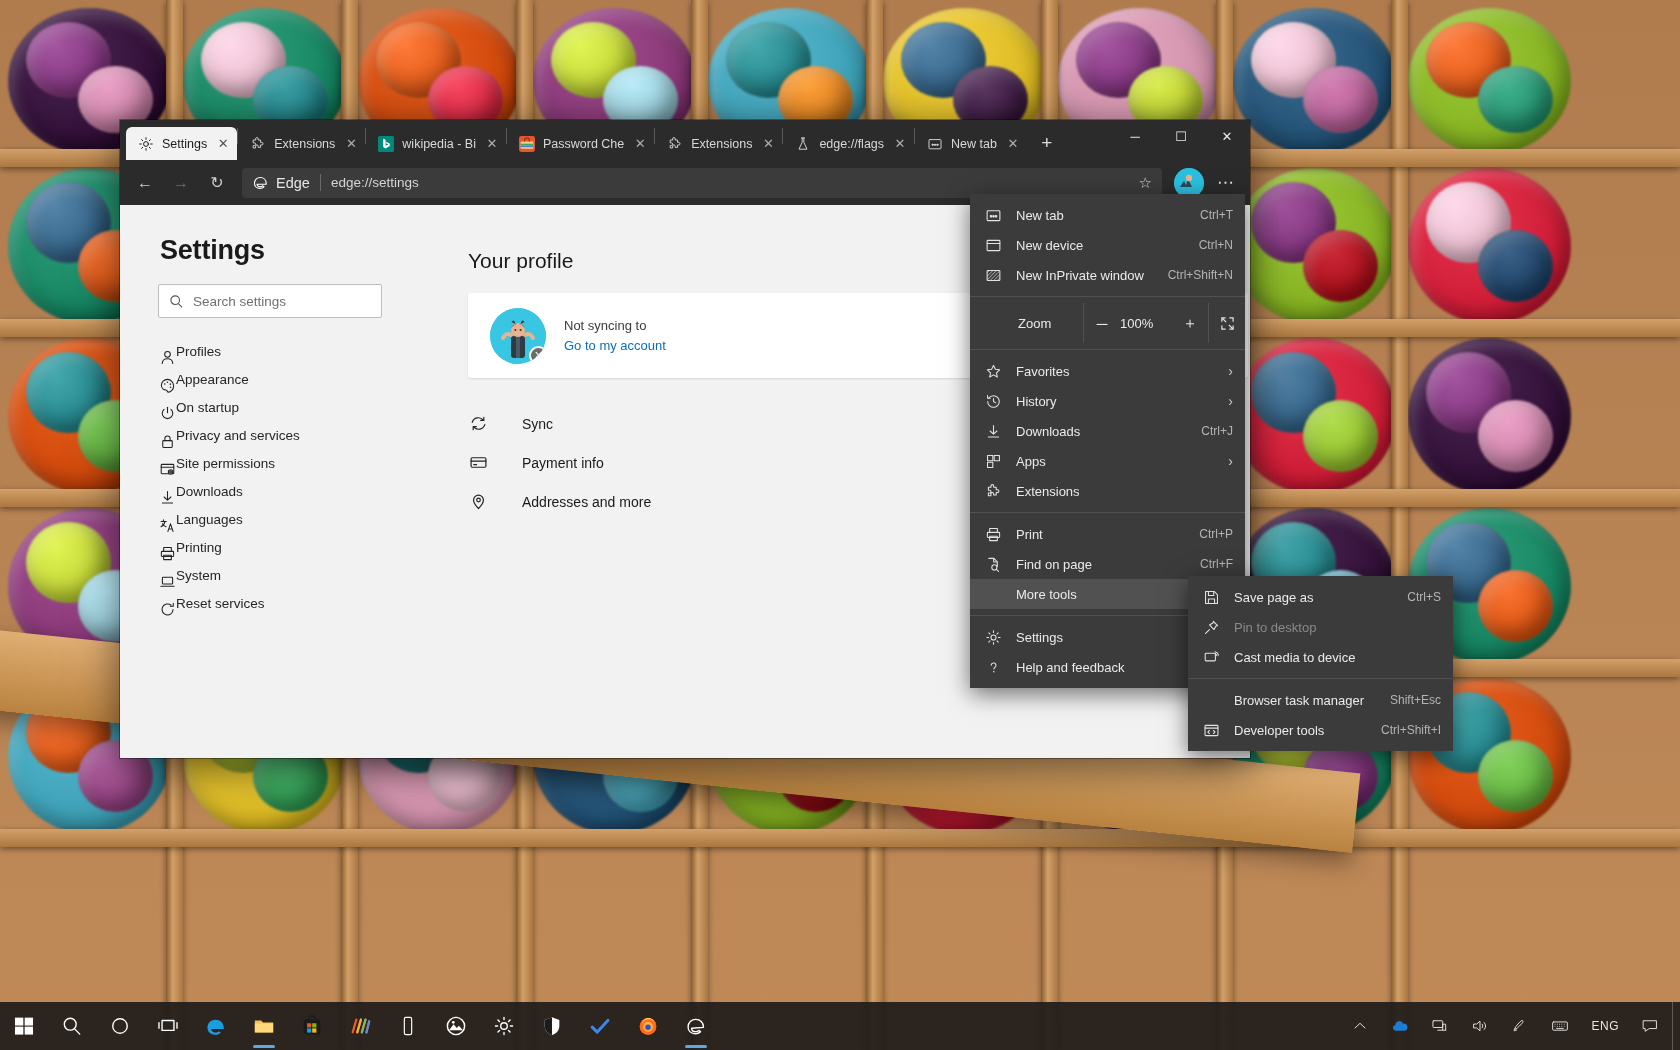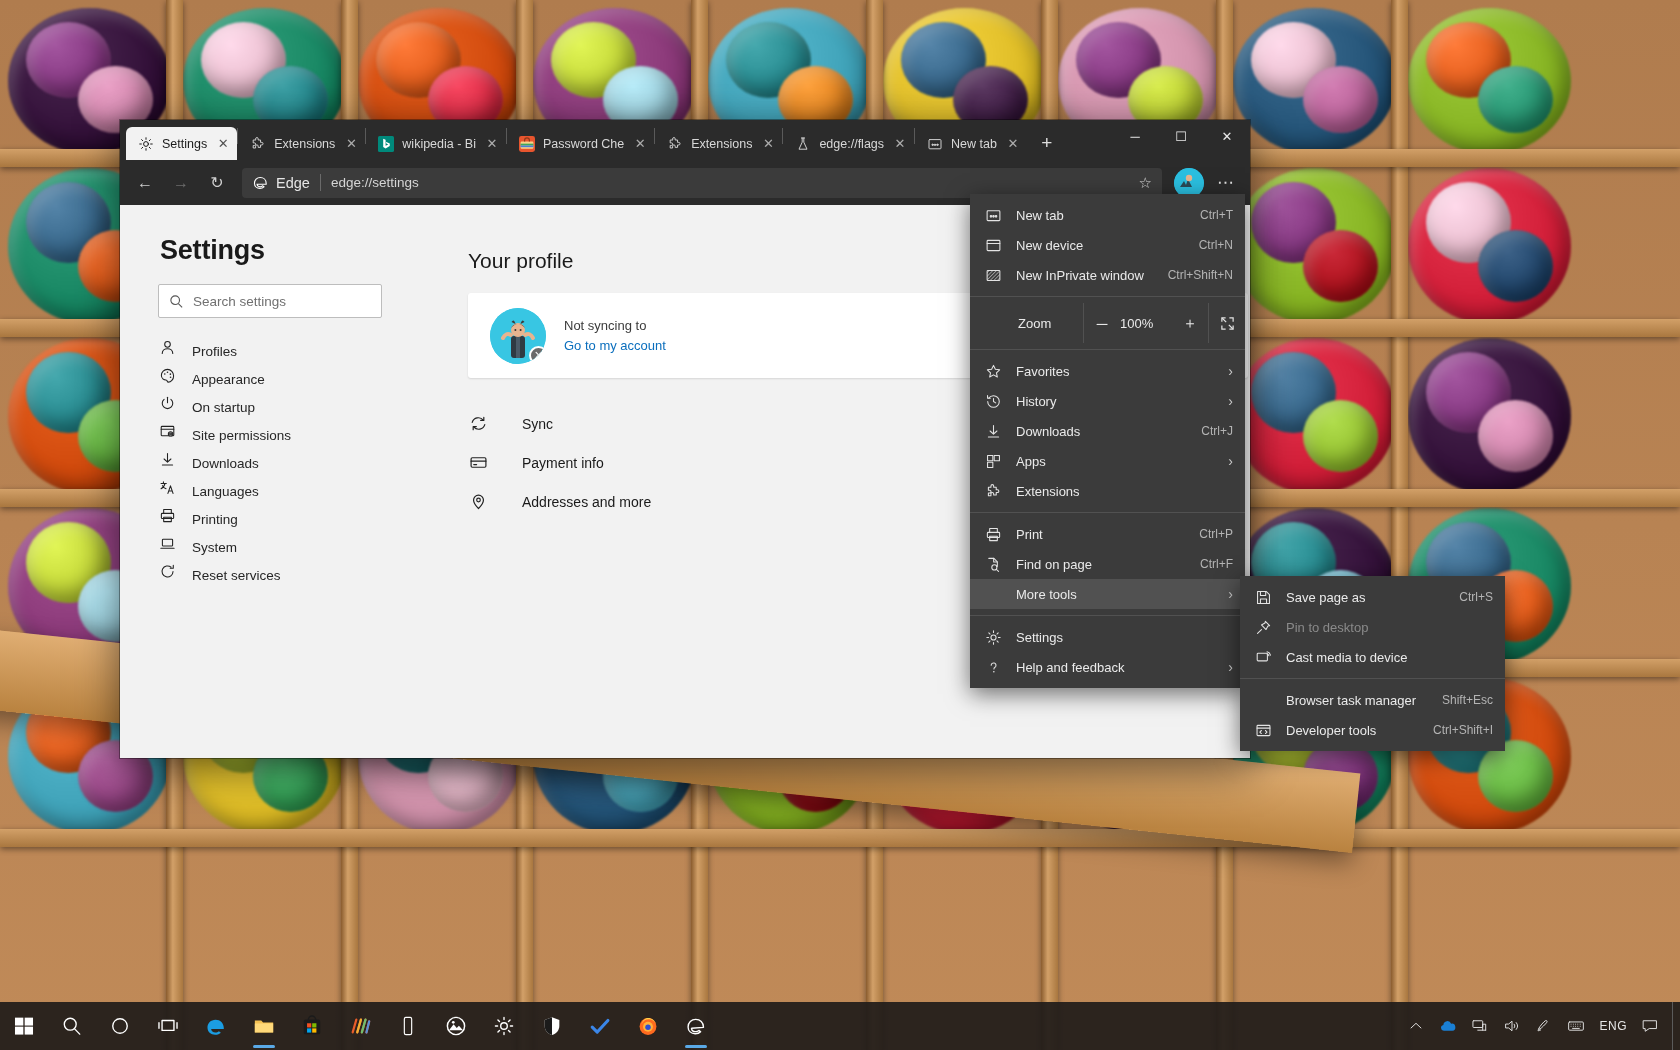--- a/index.html
+++ b/index.html
@@ -81,21 +81,21 @@
     height:34px; background:#fff; border:1px solid #bdbdbd; border-radius:2px;
     display:flex; align-items:center; padding:0 10px; gap:9px;
   }
   .search-box input {
     border:0; outline:0; font-size:13.5px; color:#444; flex:1;
     font-family:"Liberation Sans", sans-serif; background:transparent;
   }
   .search-box input::placeholder { color:#707070; }
   .nav-list { padding-left:20px; }
   .nav-item {
-    display:flex; align-items:flex-start; gap:16px; height:28px; padding-left:18px;
+    display:flex; align-items:flex-end; height:28px; padding-left:18px;
     font-size:13.5px; color:#262626; margin-bottom:0; line-height:28px;
   }
   .nav-item .ni-ico { width:18px; height:18px; display:flex; align-items:center; justify-content:center; color:#222; }
 
   .content { flex:1; padding:44px 0 0 48px; overflow:hidden; }
   .content h2 { font-size:21px; font-weight:400; color:#1a1a1a; margin-bottom:20px; }
   .profile-card {
     background:#fff; height:85px; border-radius:3px; display:flex; align-items:center;
     padding:0 22px; gap:18px; box-shadow:0 1px 2px rgba(0,0,0,.12); max-width:780px;
   }
@@ -135,36 +135,36 @@
   .mi .mi-arrow { color:#c8c8c8; font-size:14px; margin-left:6px; }
   .msep { height:1px; background:#515151; margin:6px 0; }
   .zoomrow { height:40px; display:flex; align-items:center; }
   .zoomrow .zl { flex:1; padding-left:48px; font-size:13px; }
   .zoomdiv { width:1px; height:40px; background:#515151; }
   .zoombtn { width:36px; height:40px; display:flex; align-items:center; justify-content:center; color:#e7e7e7; font-size:15px; }
   .zoomval { width:52px; text-align:left; font-size:13px; }
 
   
   #submenu {
-    position:absolute; left:1240px; top:576px; width:265px;
+    position:absolute; left:1188px; top:576px; width:265px;
     background:#3b3b3b; color:#eaeaea; font-size:13px;
     box-shadow:0 6px 22px rgba(0,0,0,.55); padding:6px 0;
   }
   .mi.disabled { color:#8a8a8a; }
   .mi.disabled .mi-ico { color:#8a8a8a; }
 
   
   #taskbar {
     position:absolute; left:0; bottom:0; width:1680px; height:48px;
     background:rgba(32,28,26,.93); display:flex; align-items:center;
   }
   .tb-items { display:flex; align-items:center; }
   .tbi { width:48px; height:48px; display:flex; align-items:center; justify-content:center; position:relative; }
   .tbi .under { position:absolute; bottom:2px; width:22px; height:3px; background:#5aa9e6; border-radius:2px; }
-  .tray { margin-left:auto; display:flex; align-items:center; gap:0; padding-right:6px; }
+  .tray { margin-left:auto; display:flex; align-items:center; gap:8px; padding-right:6px; }
   .tray .ti { height:48px; min-width:30px; padding:0 7px; display:flex; align-items:center; justify-content:center; color:#e6e6e6; font-size:14px; }
   .tray .ti.lang { font-size:12px; letter-spacing:.5px; }
   .showdesk { width:8px; height:48px; border-left:1px solid #5b5b5b; }
 </style>
 </head>
 <body>
 
 <div id="wallpaper">
   <div class="wp-base"></div>
   <div id="yarnfield">
@@ -476,20 +476,29 @@
               <svg width="17" height="17" viewBox="0 0 20 20" fill="none" stroke="#222" stroke-width="1.25" stroke-linecap="round" stroke-linejoin="round">
                 <path d="M10 2.6v6.6"></path>
                 <path d="M6 5.1a6.2 6.2 0 108 0"></path>
               </svg>
             </span>
             <span>On startup</span>
           </div>
           <div class="nav-item">
             <span class="ni-ico">
               <svg width="17" height="17" viewBox="0 0 20 20" fill="none" stroke="#222" stroke-width="1.25" stroke-linecap="round" stroke-linejoin="round">
+                <rect x="4.4" y="9" width="11.2" height="8" rx="1"></rect>
+                <path d="M6.9 9V6.6a3.1 3.1 0 016.2 0V9"></path>
+              </svg>
+            </span>
+            <span>Privacy and services</span>
+          </div>
+          <div class="nav-item">
+            <span class="ni-ico">
+              <svg width="17" height="17" viewBox="0 0 20 20" fill="none" stroke="#222" stroke-width="1.25" stroke-linecap="round" stroke-linejoin="round">
                 <rect x="2.6" y="4" width="14.8" height="11" rx="1"></rect>
                 <path d="M2.6 7.4h14.8"></path>
                 <circle cx="13.6" cy="12.8" r="2.6" fill="#f2f2f2"></circle>
                 <circle cx="13.6" cy="12.8" r="1.1"></circle>
               </svg>
             </span>
             <span>Site permissions</span>
           </div>
           <div class="nav-item">
             <span class="ni-ico">

